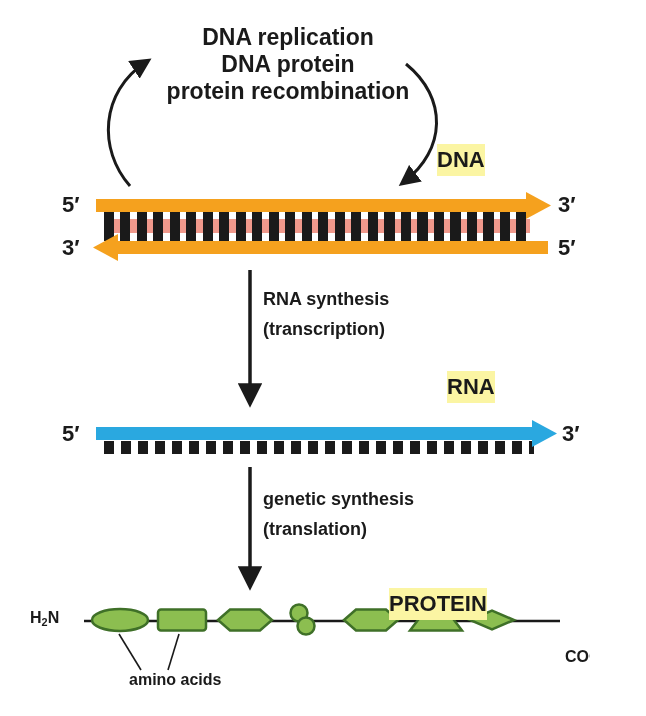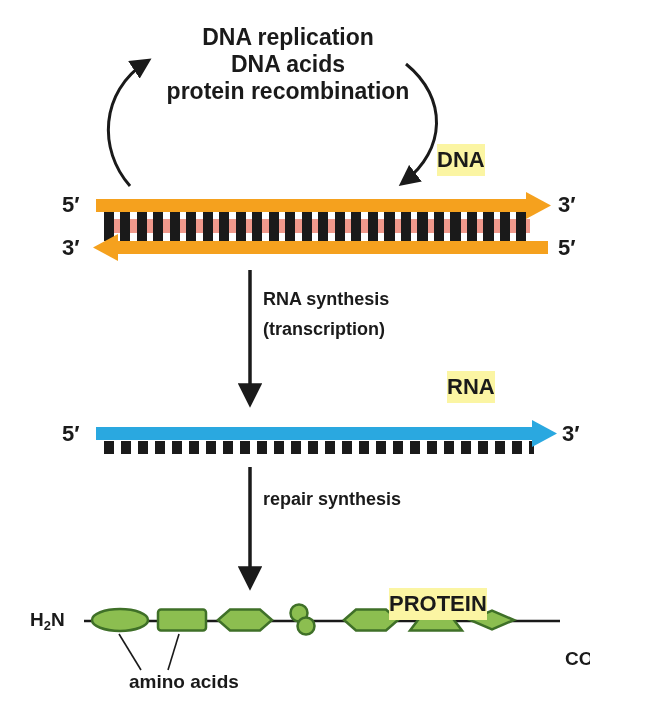--- a/index.html
+++ b/index.html
@@ -13,21 +13,21 @@
   .cycle {
     left:98px; top:24px; width:380px; text-align:center;
     font-size:23px; line-height:27px; font-weight:bold;
   }
   .tag {
     position:absolute; background:var(--yellow,#FBF5A3); color:var(--ink,#1a1a1a);
     font-weight:bold; font-size:22px; padding:3px 0; white-space:nowrap;
   }
   .prime { font-size:22px; }
   .steplabel { font-size:18px; line-height:30px; }
-  .endlabel { font-size:19px; }
+  .endlabel { font-size:16px; }
   sub { font-size:68%; vertical-align:baseline; position:relative; top:0.28em; }
   .pink-band {
     position:absolute; left:104px; top:219px; width:426px; height:14px;
     background:var(--pink,#F0998C);
   }
   .dna-ticks {
     position:absolute; left:104px; top:212px; width:426px; height:29px;
     background:repeating-linear-gradient(90deg, var(--ink,#1a1a1a) 0 10px, transparent 10px 16.5px);
   }
   .rna-ticks {
@@ -78,41 +78,42 @@
       <polygon points="410,609.5 462,609.5 454,620 462,630.5 410,630.5 418,620"></polygon>
       <polygon points="470,620 492,610.5 514,620 492,629.5"></polygon>
     </g>
 
     <line x1="141" y1="670" x2="119" y2="634" stroke="var(--ink,#1a1a1a)" stroke-width="1.6"></line>
     <line x1="168" y1="670" x2="179" y2="634" stroke="var(--ink,#1a1a1a)" stroke-width="1.6"></line>
   </svg>
 
   <div class="txt cycle">
     <div>DNA replication</div>
-    <div>DNA acids</div>
+    <div>DNA protein</div>
     <div>protein recombination</div>
   </div>
 
   <div class="tag" style="left:437px; top:144px;">DNA</div>
   <div class="txt prime" style="left:62px; top:192px;">5′</div>
   <div class="txt prime" style="left:558px; top:192px;">3′</div>
   <div class="txt prime" style="left:62px; top:235px;">3′</div>
   <div class="txt prime" style="left:558px; top:235px;">5′</div>
 
   <div class="txt steplabel" style="left:263px; top:284px;">
     <div>RNA synthesis</div>
     <div>(transcription)</div>
   </div>
 
   <div class="tag" style="left:447px; top:371px;">RNA</div>
   <div class="txt prime" style="left:62px; top:421px;">5′</div>
   <div class="txt prime" style="left:562px; top:421px;">3′</div>
 
   <div class="txt steplabel" style="left:263px; top:484px;">
-    <div>repair synthesis</div>
+    <div>genetic synthesis</div>
+    <div>(translation)</div>
   </div>
 
   <div class="tag" style="left:389px; top:588px;">PROTEIN</div>
   <div class="txt endlabel" style="left:30px; top:609px;"><span>H</span><sub>2</sub><span>N</span></div>
   <div class="txt endlabel" style="left:565px; top:609px;margin-top:39px;">COOH</div>
   <div class="txt endlabel" style="left:97px; top:671px;margin-left:32px;">amino acids</div>
 
 </div>
 
 </body></html>

